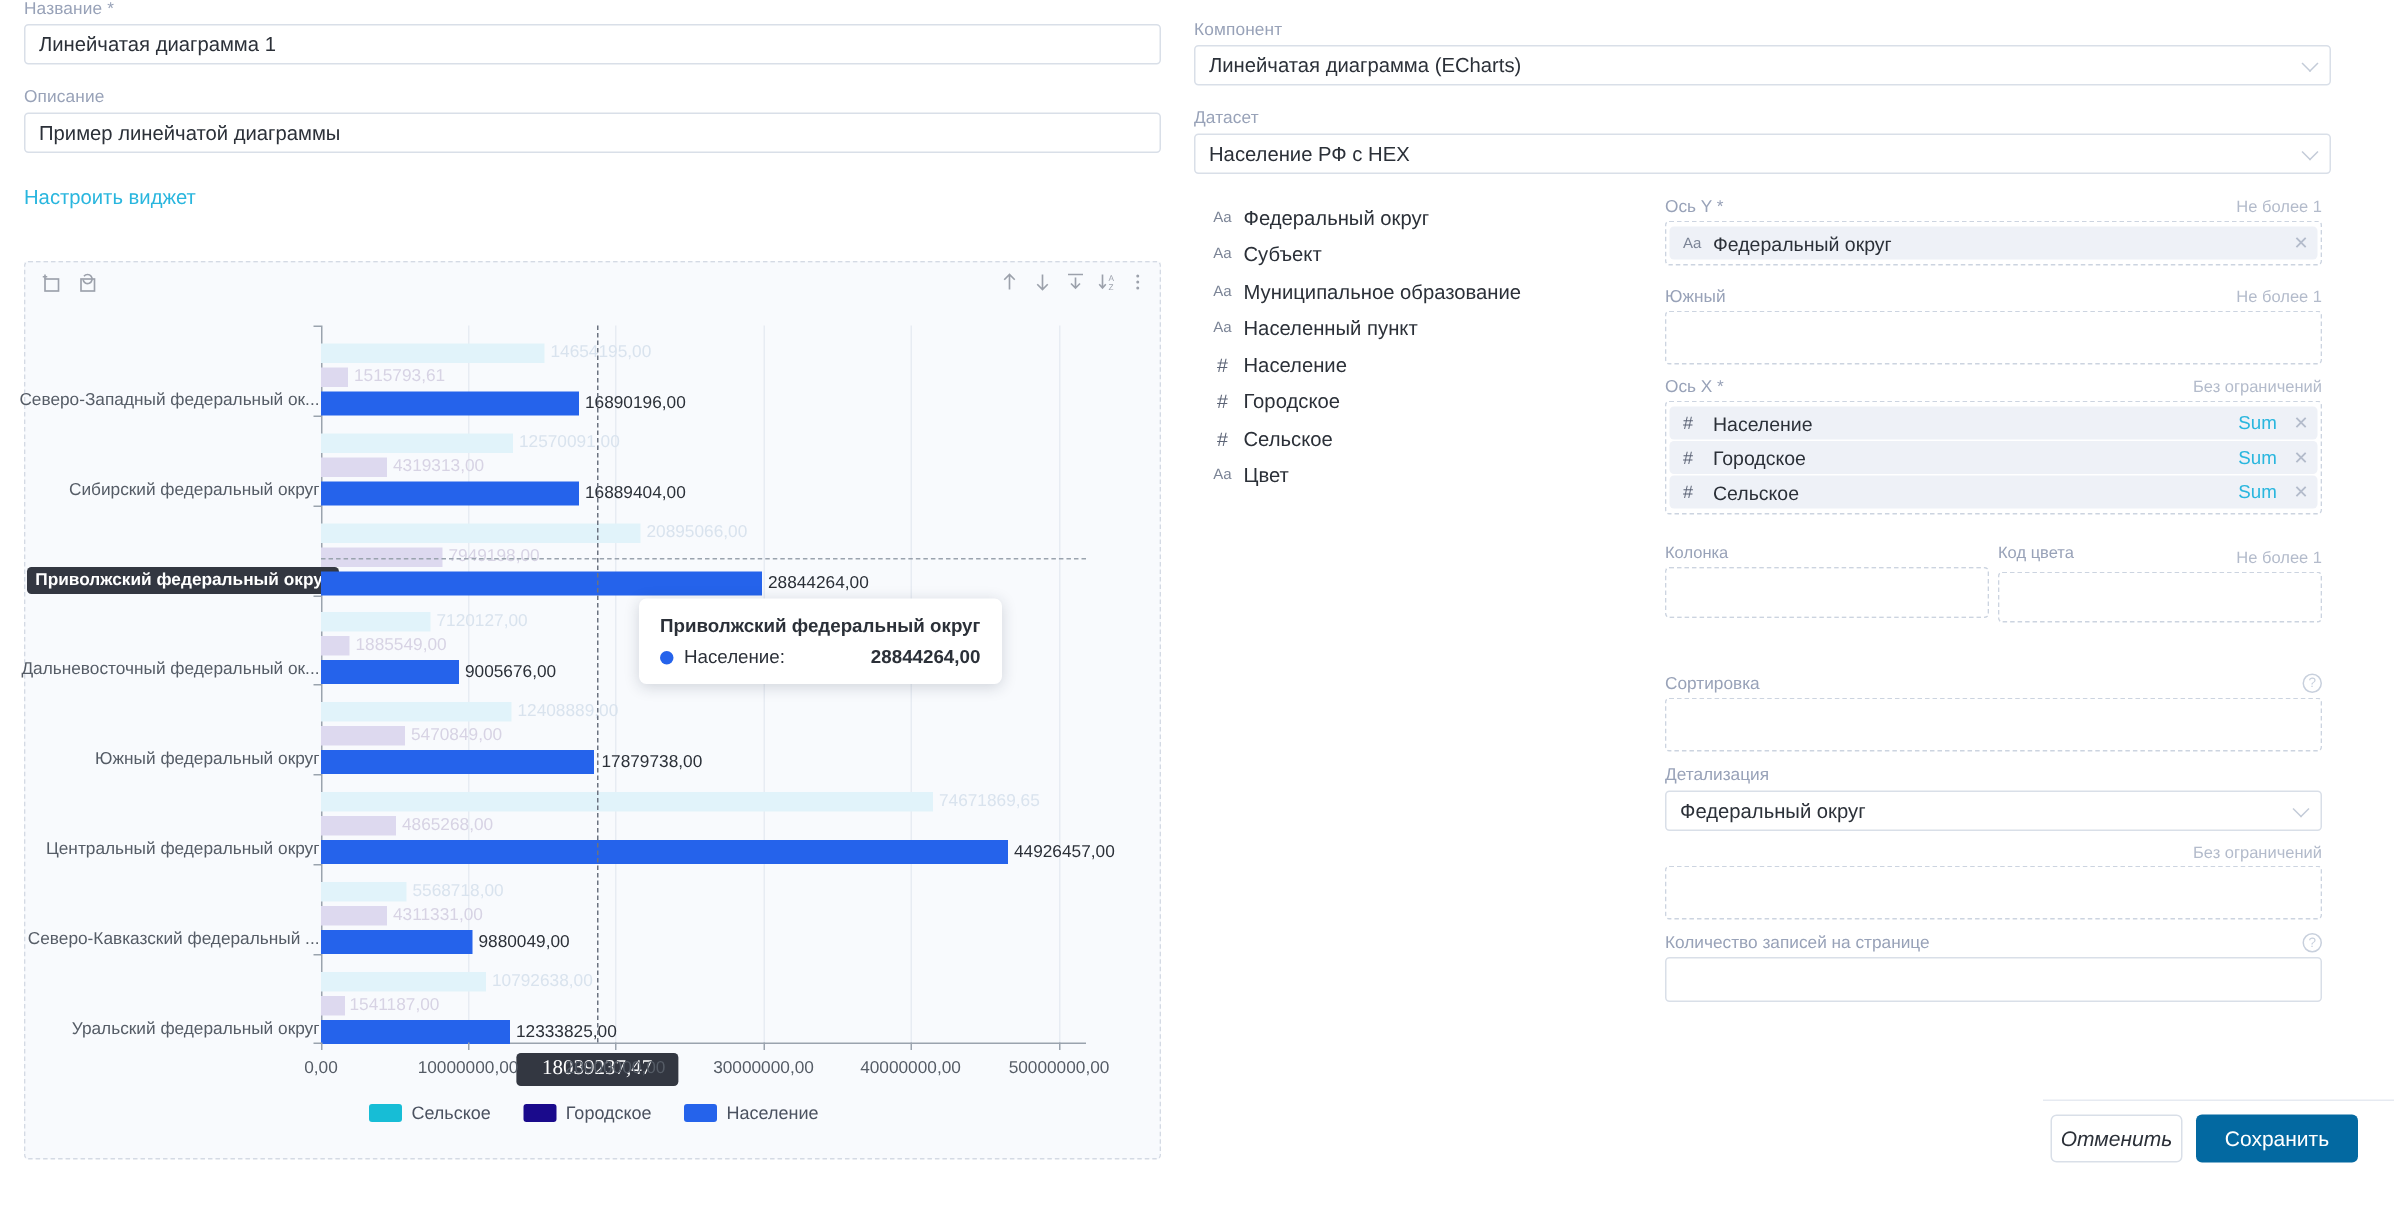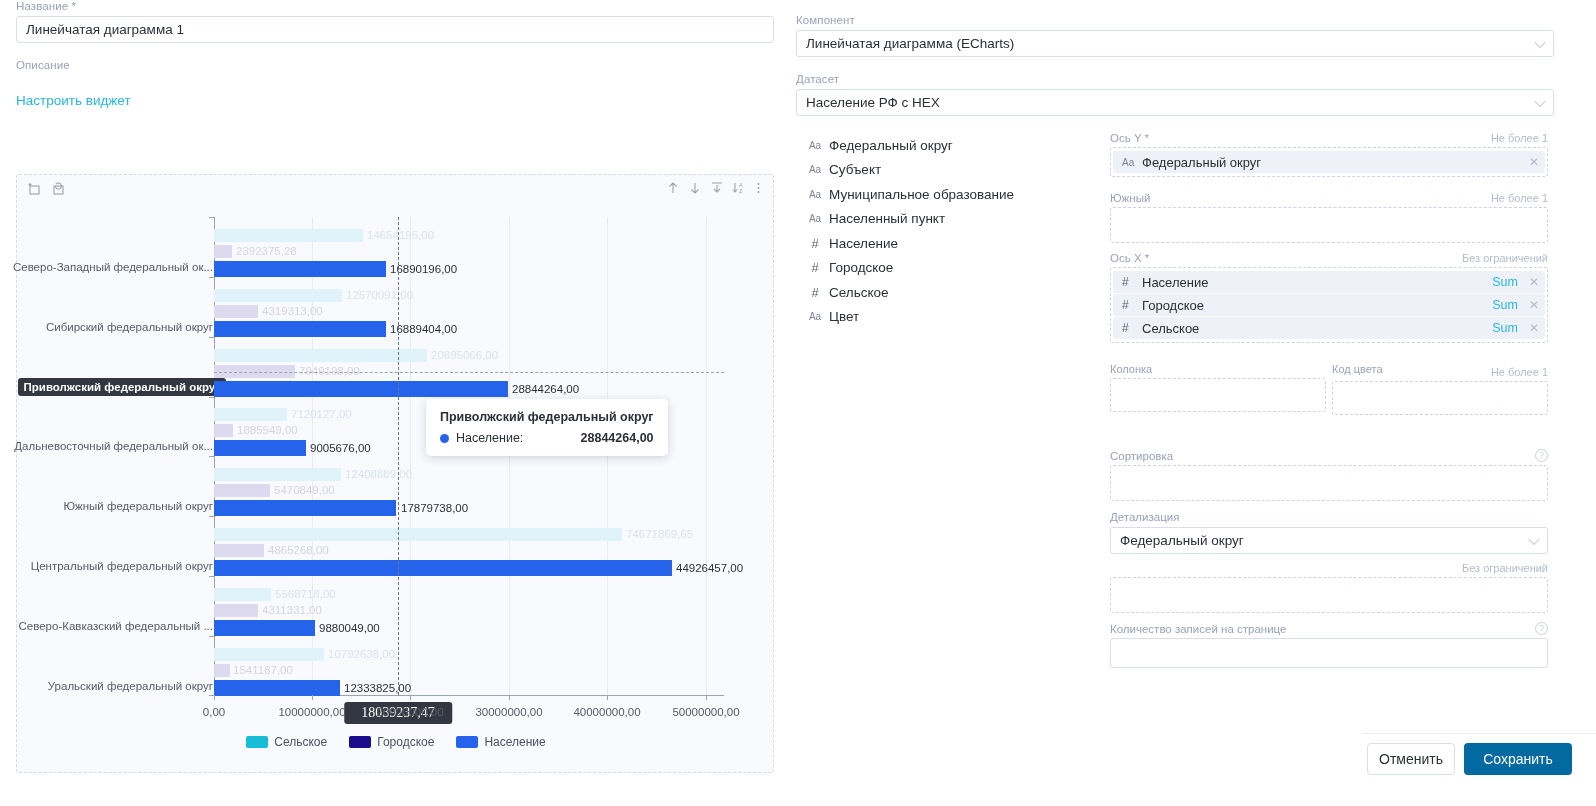--- a/index.html
+++ b/index.html
@@ -153,36 +153,37 @@
   .sub-two .half { flex:1; }
   .sub-lbl { font-size:11px; color:#98a2b8; margin-bottom:3px; }
 
   
   .footer-rule { position:absolute; left:1362px; top:733px; width:234px; height:1px; background:#e6eaf1; }
   .btn {
     height:32px; border-radius:4px; font-size:14px; cursor:pointer;
     display:inline-flex; align-items:center; justify-content:center;
     font-family:"Liberation Sans", sans-serif;
   }
-  .btn-cancel { position:absolute; left:1367px; top:743px; width:88px; border:1px solid #d9dfe8; background:#fff; color:#2b3038;}
+  .btn-cancel { position:absolute; left:1367px; top:743px; width:88px; border:1px solid #d9dfe8; background:#fff; color:#2b3038;font-style:italic;}
   .btn-save { position:absolute; left:1464px; top:743px; width:108px; border:none; background:#0369a1; color:#fff;}
 </style>
 </head>
 <body>
 
 <div class="app">
 
   <div class="left">
     <div>
       <div class="field-label">Название *</div>
       <div class="text-input">Линейчатая диаграмма 1</div>
     </div>
     <div style="height:16px"></div>
     <div>
       <div class="field-label">Описание</div>
+      <div class="text-input">Пример линейчатой диаграммы</div>
     </div>
     <div class="setup-link">Настроить виджет</div>
   </div>
 
   <div class="chart-card">
 
     <div class="chart-toolbar-left">
       <svg class="tb-icon" viewBox="0 0 16 16">
         <rect x="3" y="5" width="9" height="8" fill="none" stroke="#6b7280" stroke-width="1.1"></rect>
         <path d="M3 5 V2 M1.5 3.5 H4.5" stroke="#6b7280" stroke-width="1.1" fill="none"></path>
@@ -232,21 +233,21 @@
       <div class="tick" style="top:253px"></div>
       <div class="tick" style="top:313px"></div>
       <div class="tick" style="top:373px"></div>
       <div class="tick" style="top:433px"></div>
       <div class="tick" style="top:492px"></div>
 
       <div class="ylabel" style="top:64px">Северо-Западный федеральный ок...</div>
       <div class="bar s-rural" style="top:26px; width:149px"></div>
       <div class="bval dim" style="left:350px; top:32px">14654195,00</div>
       <div class="bar s-urban" style="top:42px; width:18px"></div>
-      <div class="bval dim2" style="left:219px; top:48px">2392375,28</div>
+      <div class="bval dim2" style="left:219px; top:48px">1515793,61</div>
       <div class="bar s-pop" style="top:58px; width:172px"></div>
       <div class="bval strong" style="left:373px; top:66px">16890196,00</div>
 
       <div class="ylabel" style="top:124px">Сибирский федеральный округ</div>
       <div class="bar s-rural" style="top:86px; width:128px"></div>
       <div class="bval dim" style="left:329px; top:92px">12570091,00</div>
       <div class="bar s-urban" style="top:102px; width:44px"></div>
       <div class="bval dim2" style="left:245px; top:108px">4319313,00</div>
       <div class="bar s-pop" style="top:118px; width:172px"></div>
       <div class="bval strong" style="left:373px; top:126px">16889404,00</div>

